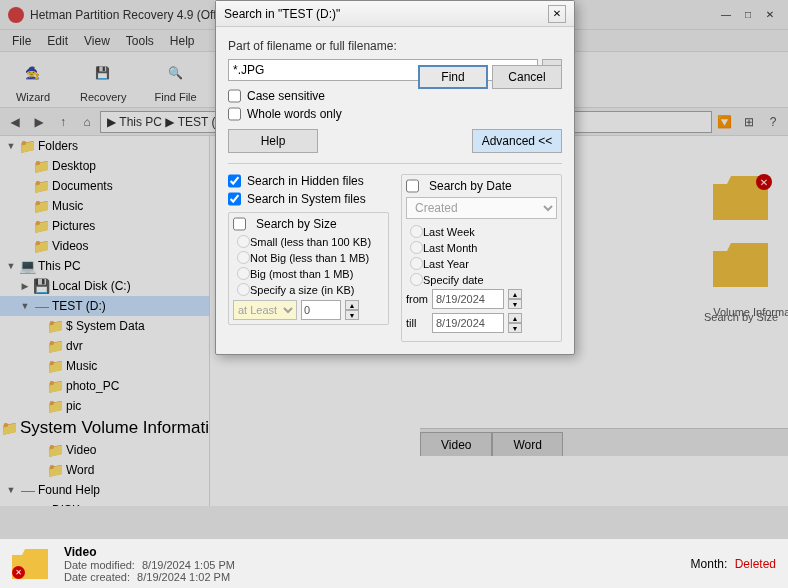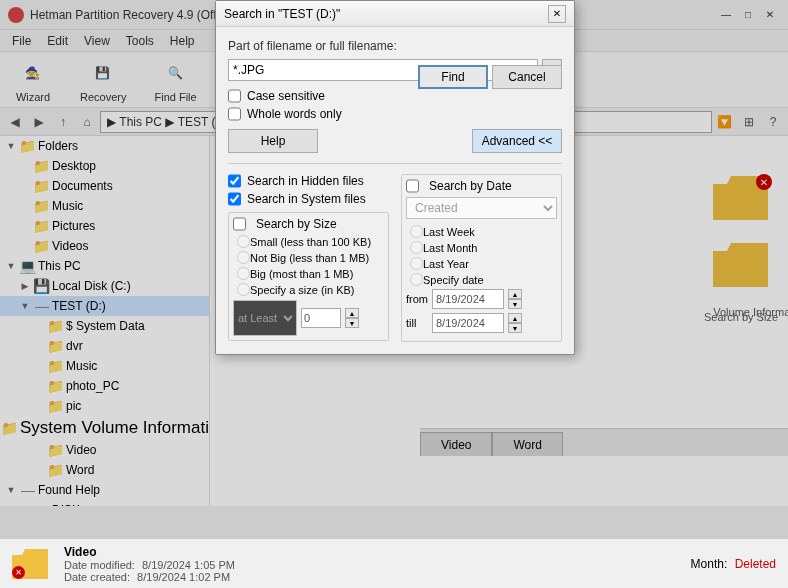--- a/index.html
+++ b/index.html
@@ -403,23 +403,23 @@
       padding: 0 3px;
     }
     .size-specify-row {
       display: flex;
       align-items: center;
       gap: 4px;
       margin-top: 4px;
     }
     .size-select {
       width: 64px;
-      height: 36px;
-      border: 1px solid #aaa;
-      background: #000000;
+      height: 20px;
+      border: 1px solid #aaa;
+      background: #fef9c3;
       font-size: 11px;
     }
     .size-input {
       width: 40px;
       height: 20px;
       border: 1px solid #aaa;
       background: white;
       font-size: 11px;
       padding: 0 2px;
     }

